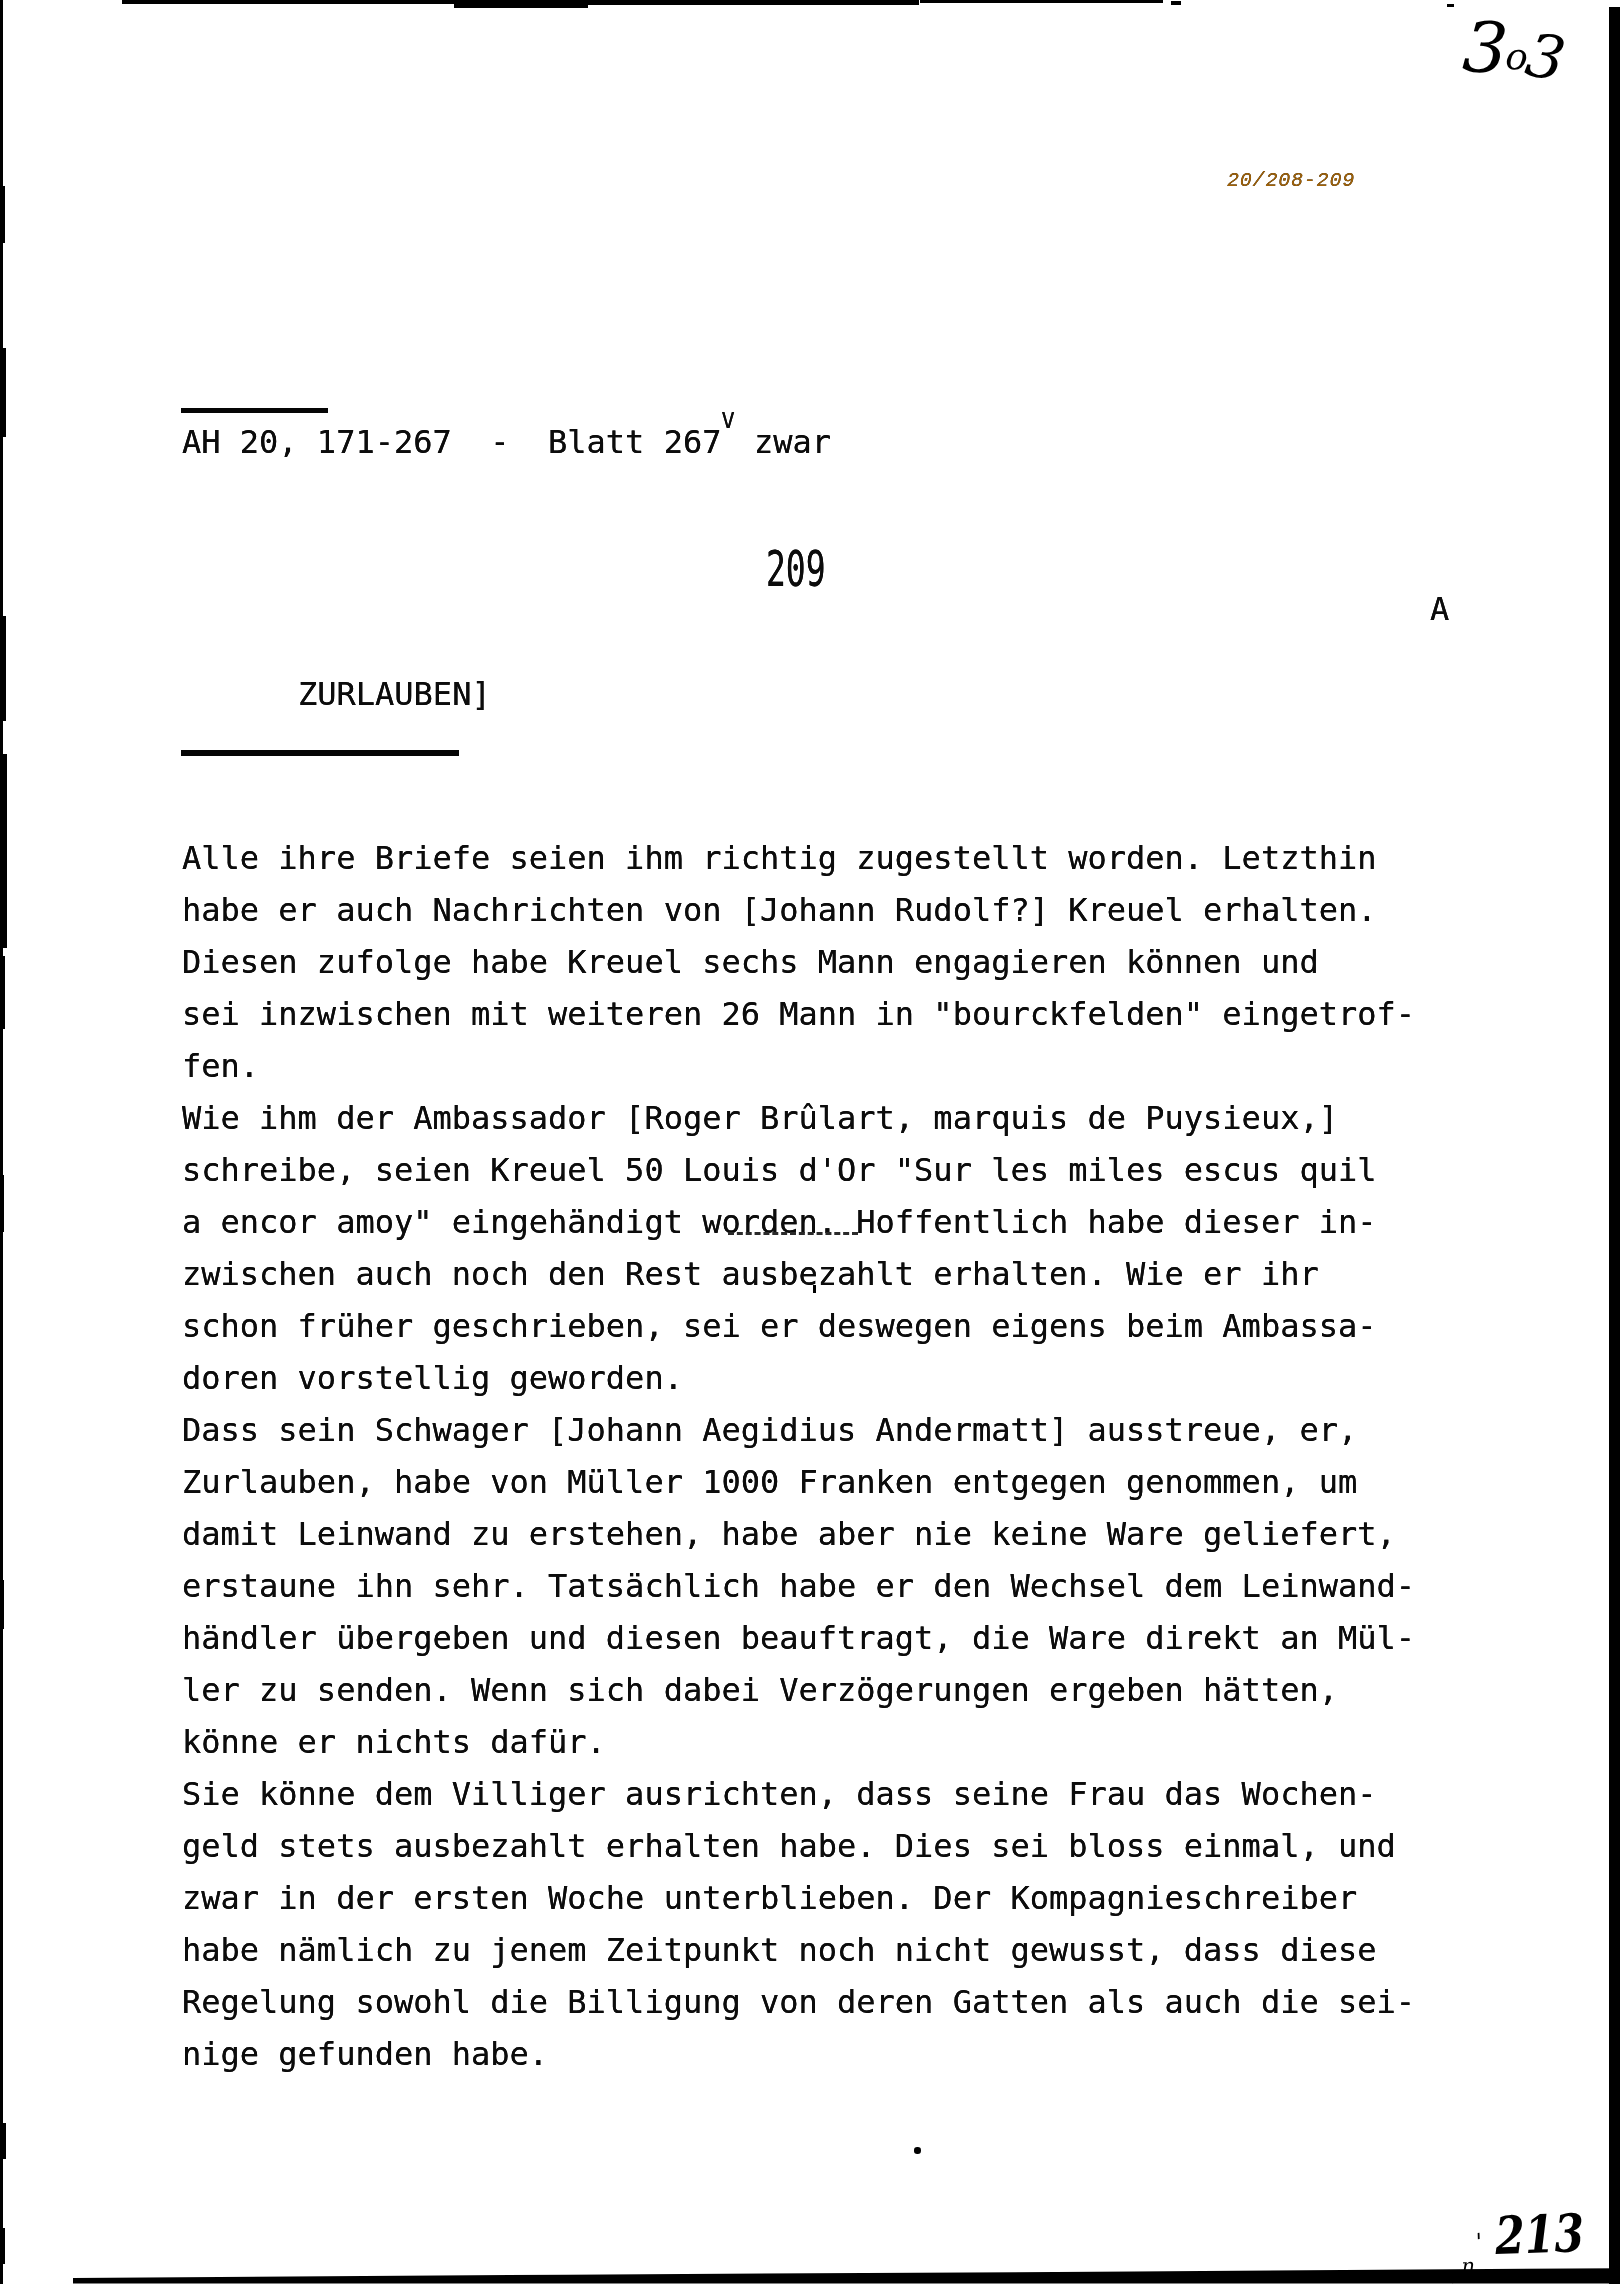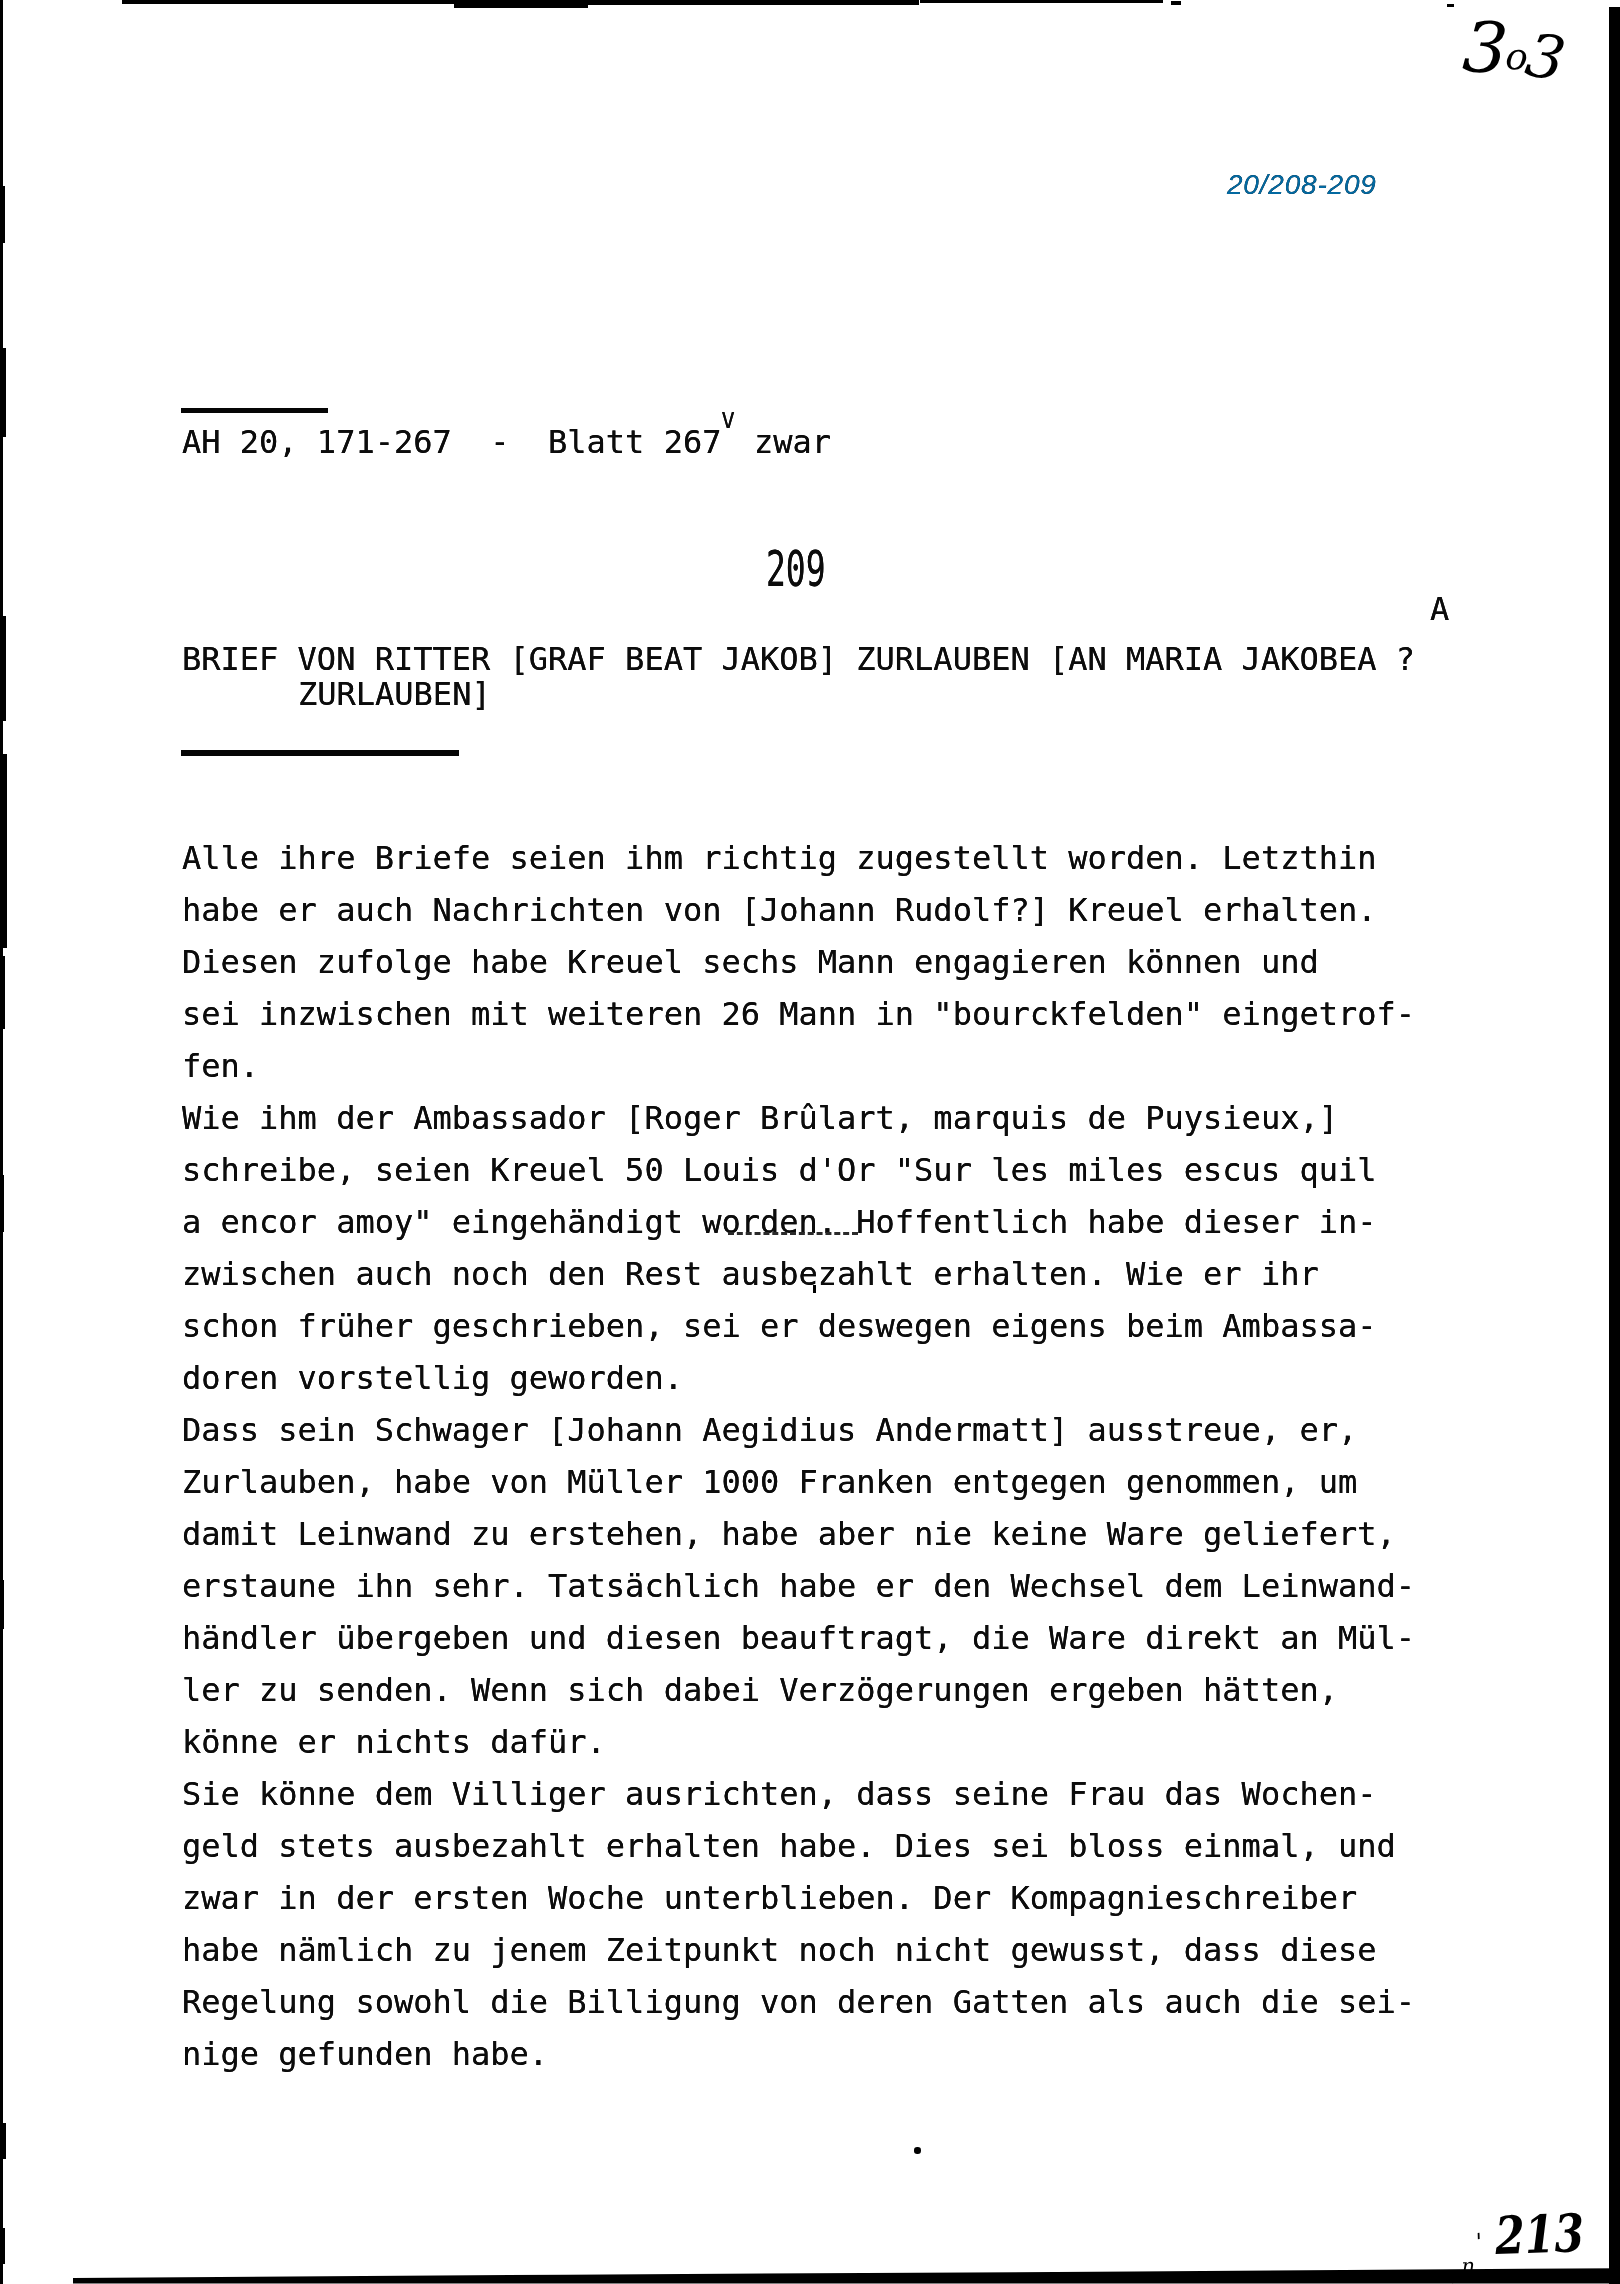--- a/index.html
+++ b/index.html
@@ -28,26 +28,26 @@
     font-family:"DejaVu Sans Mono", monospace;
     font-size:50px;
     line-height:1;
     transform:scaleX(0.66);
     transform-origin:left top;
     text-shadow:0 0 0.6px #000;
   }
   
   .arch-ref{
     position:absolute;
-    font-family:Liberation Sans, sans-serif;
+    font-family:Liberation Mono, monospace;
     font-style:italic;
-    font-size:28px;
+    font-size:20px;
     line-height:1;
     letter-spacing:0.8px;
-    color:#0369a1;
+    color:#a16207;
     text-shadow:0 0 0.4px #000;
   }
   sup.vsup{
     font-size:22px;
     position:relative;
     top:-13px;
     line-height:0;
   }
   
   .hw{
@@ -114,21 +114,20 @@
 
 
   <div class="rule" style="left:181px;top:408px;width:147px;height:4.9px;"></div>
 
   <div class="tw tw-single" style="left:182px;top:416px;"><span>AH 20, 171-267  -  Blatt 267</span><sup class="vsup">V</sup><span> zwar</span></div>
 
   <div class="entry-num" style="left:766px;top:544px;">209</div>
 
   <div class="tw tw-single" style="left:1430px;top:583px;">A</div>
 
-  <div class="tw tw-single" style="left:182px;top:633px;">BRIEF VON RITTER [GRAF BEAT JAKOB] ZURLAUBEN [AN MARIA JAKOBEA ?</div>
   <div class="tw tw-single" style="left:298px;top:668px;text-align:right;">ZURLAUBEN]</div>
 
   <div class="rule" style="left:181px;top:750px;width:278px;height:5.7px;"></div>
 
   <div class="tw" style="left:182px;top:804px;margin-top:28px;">Alle ihre Briefe seien ihm richtig zugestellt worden. Letzthin
 habe er auch Nachrichten von [Johann Rudolf?] Kreuel erhalten.
 Diesen zufolge habe Kreuel sechs Mann engagieren können und
 sei inzwischen mit weiteren 26 Mann in "bourckfelden" eingetrof-
 fen.
 Wie ihm der Ambassador [Roger Brûlart, marquis de Puysieux,]

